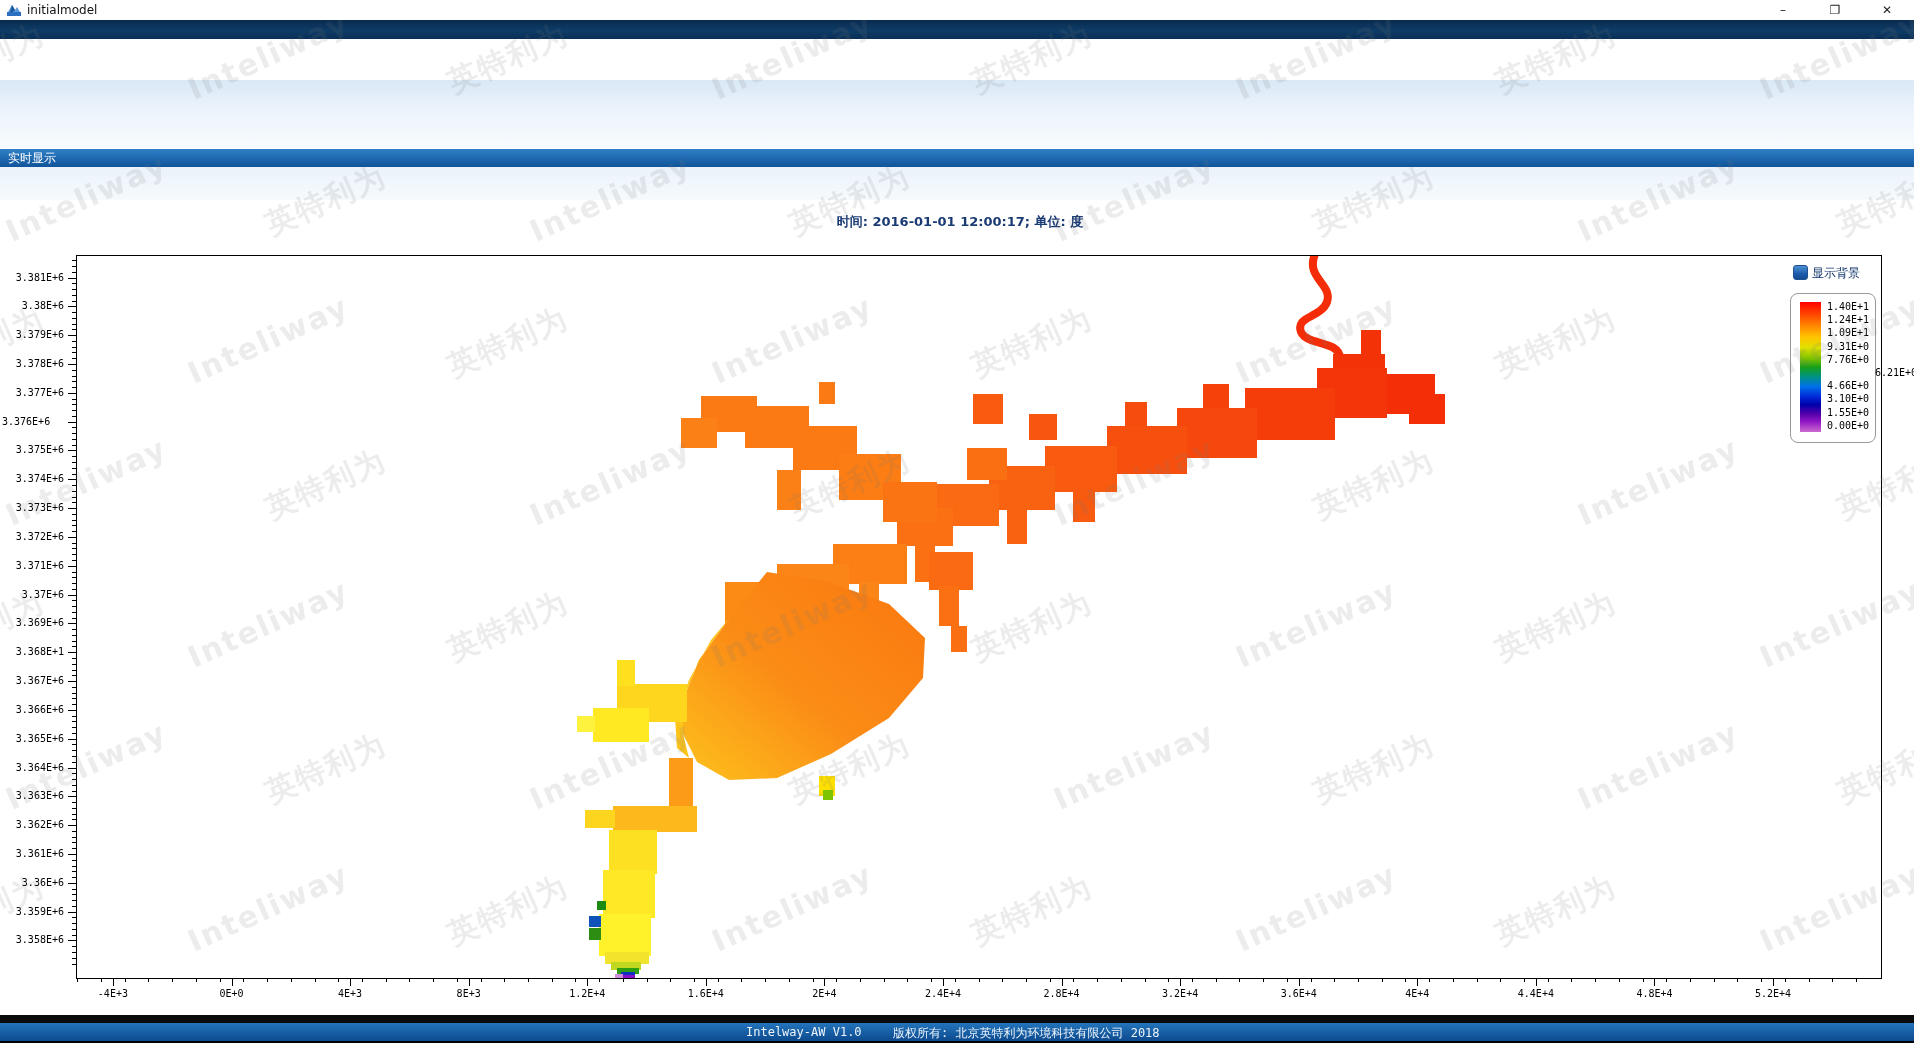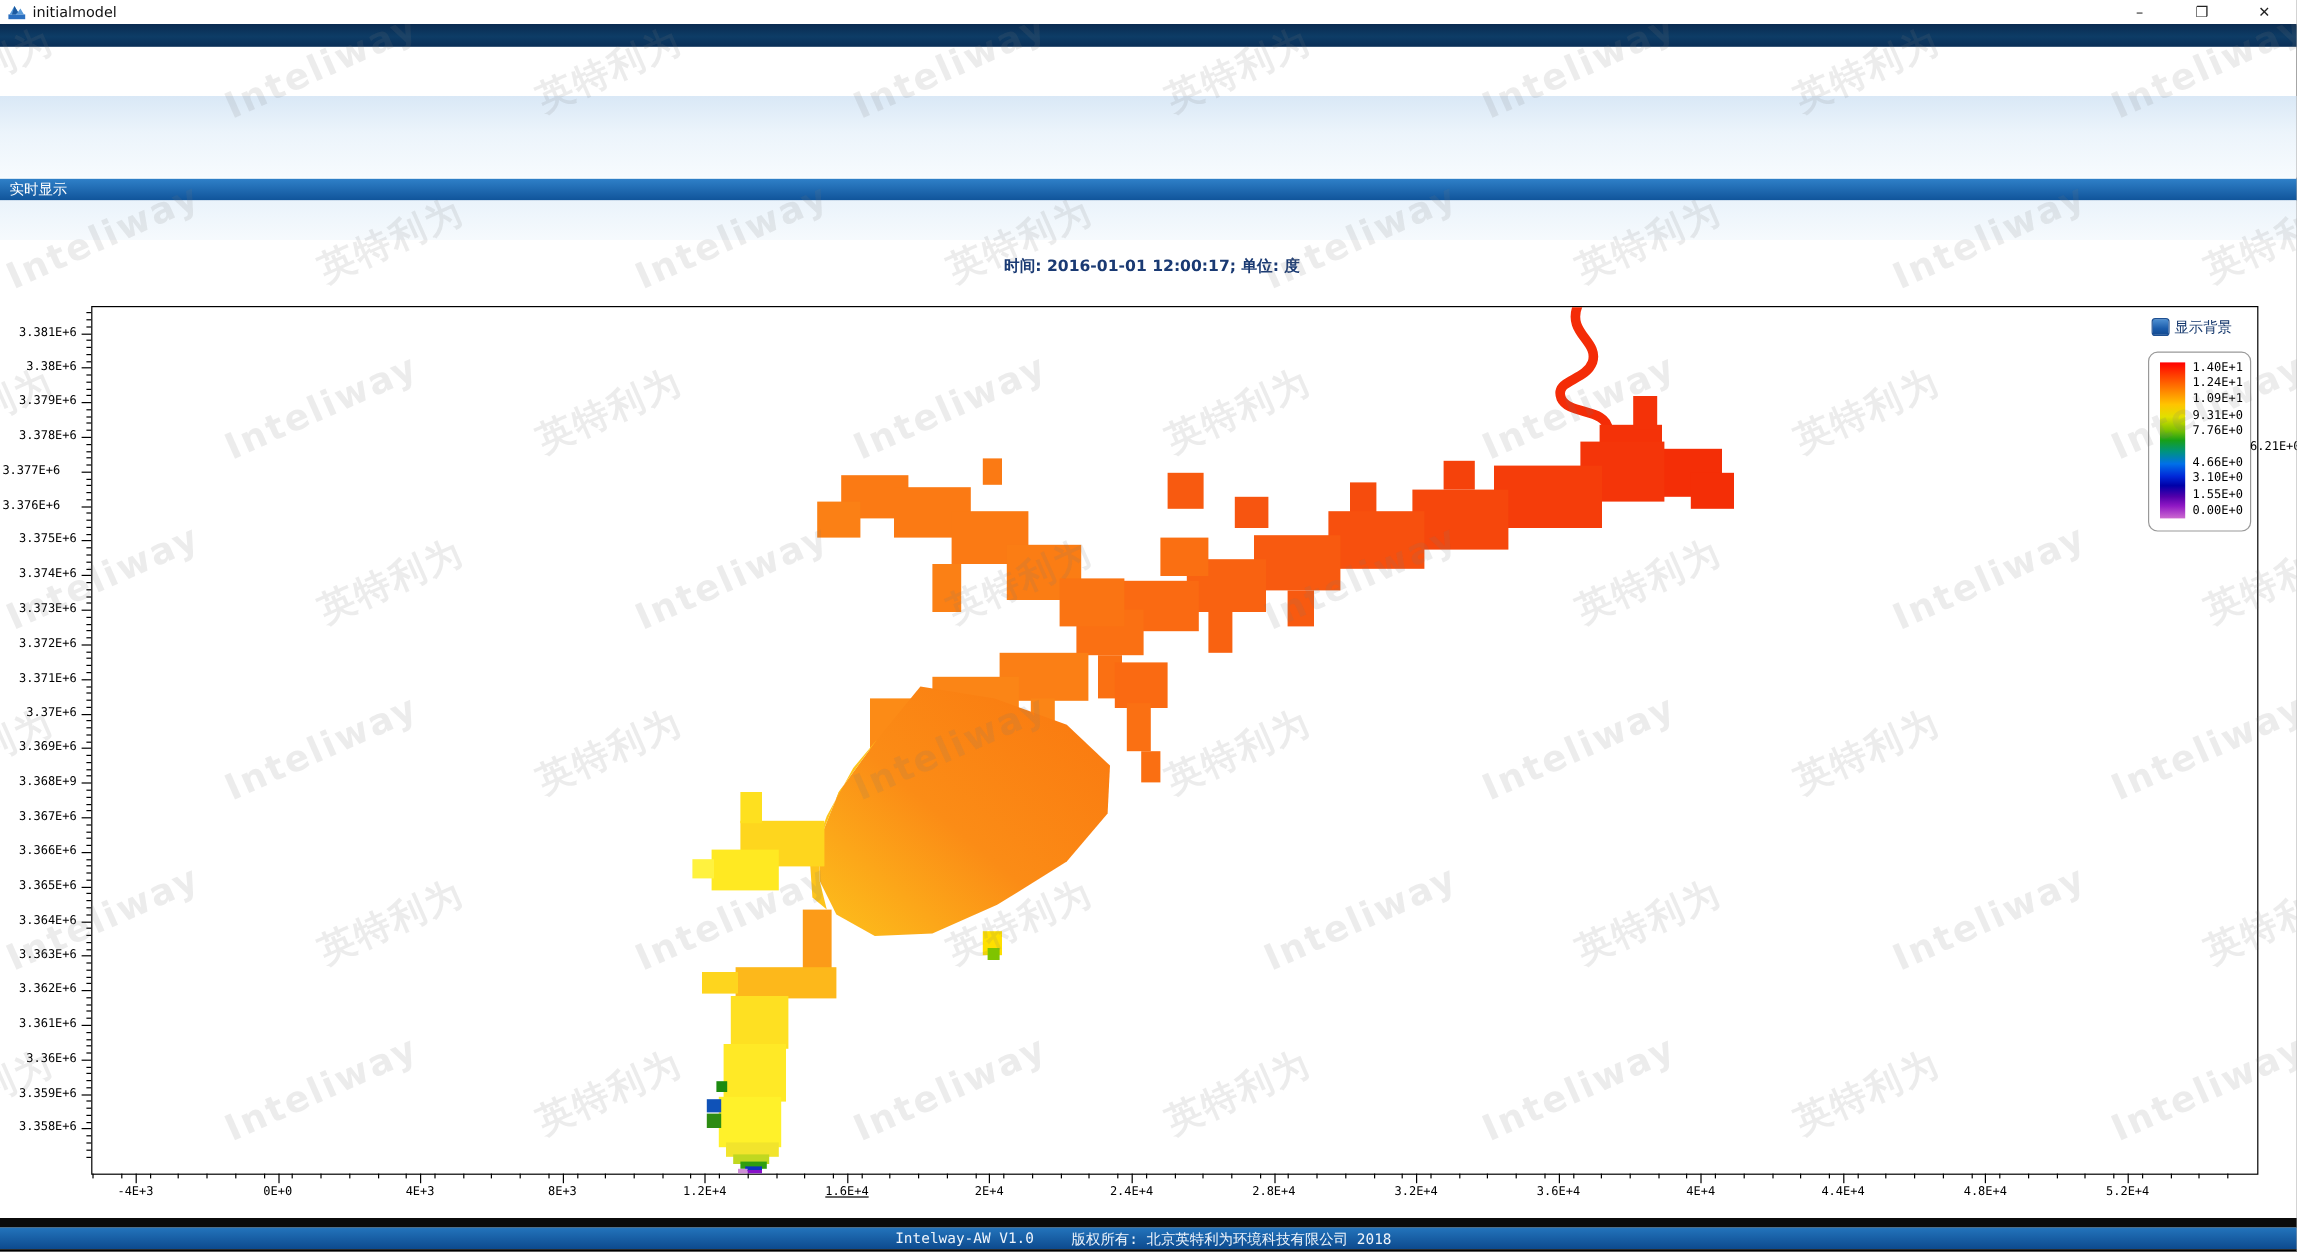--- a/index.html
+++ b/index.html
@@ -225,21 +225,21 @@
         <div class="ticklab" style="left: 82.92px; top: 788px; width: 60px; text-align: center;">-4E+3</div>
         <div class="tick" style="left: 231.5px; top: 778px; width: 1px; height: 8px;"></div>
         <div class="ticklab" style="left: 201.5px; top: 788px; width: 60px; text-align: center;">0E+0</div>
         <div class="tick" style="left: 350.08px; top: 778px; width: 1px; height: 8px;"></div>
         <div class="ticklab" style="left: 320.08px; top: 788px; width: 60px; text-align: center;">4E+3</div>
         <div class="tick" style="left: 468.66px; top: 778px; width: 1px; height: 8px;"></div>
         <div class="ticklab" style="left: 438.66px; top: 788px; width: 60px; text-align: center;">8E+3</div>
         <div class="tick" style="left: 587.24px; top: 778px; width: 1px; height: 8px;"></div>
         <div class="ticklab" style="left: 557.24px; top: 788px; width: 60px; text-align: center;">1.2E+4</div>
         <div class="tick" style="left: 705.82px; top: 778px; width: 1px; height: 8px;"></div>
-        <div class="ticklab" style="left: 675.82px; top: 788px; width: 60px; text-align: center; text-decoration: underline;">1.6E+4</div>
+        <div class="ticklab" style="left: 675.82px; top: 788px; width: 60px; text-align: center;">1.6E+4</div>
         <div class="tick" style="left: 824.4px; top: 778px; width: 1px; height: 8px;"></div>
         <div class="ticklab" style="left: 794.4px; top: 788px; width: 60px; text-align: center;">2E+4</div>
         <div class="tick" style="left: 942.98px; top: 778px; width: 1px; height: 8px;"></div>
         <div class="ticklab" style="left: 912.98px; top: 788px; width: 60px; text-align: center;">2.4E+4</div>
         <div class="tick" style="left: 1061.56px; top: 778px; width: 1px; height: 8px;"></div>
         <div class="ticklab" style="left: 1031.56px; top: 788px; width: 60px; text-align: center;">2.8E+4</div>
         <div class="tick" style="left: 1180.14px; top: 778px; width: 1px; height: 8px;"></div>
         <div class="ticklab" style="left: 1150.14px; top: 788px; width: 60px; text-align: center;">3.2E+4</div>
         <div class="tick" style="left: 1298.72px; top: 778px; width: 1px; height: 8px;"></div>
         <div class="ticklab" style="left: 1268.72px; top: 788px; width: 60px; text-align: center;">3.6E+4</div>
@@ -329,39 +329,39 @@
         <div class="tick" style="left: 1856.05px; top: 778px; width: 1px; height: 4px;"></div>
         <div class="tick" style="left: 68px; top: 77.5px; width: 8px; height: 1px;"></div>
         <div class="ticklab" style="left: 2px; top: 71.5px; width: 62px; text-align: right;">3.381E+6</div>
         <div class="tick" style="left: 68px; top: 106.326px; width: 8px; height: 1px;"></div>
         <div class="ticklab" style="left: 2px; top: 100.326px; width: 62px; text-align: right;">3.38E+6</div>
         <div class="tick" style="left: 68px; top: 135.152px; width: 8px; height: 1px;"></div>
         <div class="ticklab" style="left: 2px; top: 129.152px; width: 62px; text-align: right;">3.379E+6</div>
         <div class="tick" style="left: 68px; top: 163.978px; width: 8px; height: 1px;"></div>
         <div class="ticklab" style="left: 2px; top: 157.978px; width: 62px; text-align: right;">3.378E+6</div>
         <div class="tick" style="left: 68px; top: 192.804px; width: 8px; height: 1px;"></div>
-        <div class="ticklab" style="left: 2px; top: 186.804px; width: 62px; text-align: left;">3.377E+6</div>
+        <div class="ticklab" style="left: 2px; top: 186.804px; width: 62px; text-align: right;">3.377E+6</div>
         <div class="tick" style="left: 68px; top: 221.63px; width: 8px; height: 1px;"></div>
         <div class="ticklab" style="left: 2px; top: 216px; width: 62px; ">3.376E+6</div>
         <div class="tick" style="left: 68px; top: 250.456px; width: 8px; height: 1px;"></div>
         <div class="ticklab" style="left: 2px; top: 244.456px; width: 62px; text-align: right;">3.375E+6</div>
         <div class="tick" style="left: 68px; top: 279.282px; width: 8px; height: 1px;"></div>
         <div class="ticklab" style="left: 2px; top: 273.282px; width: 62px; text-align: right;">3.374E+6</div>
         <div class="tick" style="left: 68px; top: 308.108px; width: 8px; height: 1px;"></div>
         <div class="ticklab" style="left: 2px; top: 302.108px; width: 62px; text-align: right;">3.373E+6</div>
         <div class="tick" style="left: 68px; top: 336.934px; width: 8px; height: 1px;"></div>
         <div class="ticklab" style="left: 2px; top: 330.934px; width: 62px; text-align: right;">3.372E+6</div>
         <div class="tick" style="left: 68px; top: 365.76px; width: 8px; height: 1px;"></div>
         <div class="ticklab" style="left: 2px; top: 359.76px; width: 62px; text-align: right;">3.371E+6</div>
         <div class="tick" style="left: 68px; top: 394.586px; width: 8px; height: 1px;"></div>
         <div class="ticklab" style="left: 2px; top: 388.586px; width: 62px; text-align: right;">3.37E+6</div>
         <div class="tick" style="left: 68px; top: 423.412px; width: 8px; height: 1px;"></div>
         <div class="ticklab" style="left: 2px; top: 417.412px; width: 62px; text-align: right;">3.369E+6</div>
         <div class="tick" style="left: 68px; top: 452.238px; width: 8px; height: 1px;"></div>
-        <div class="ticklab" style="left: 2px; top: 446.238px; width: 62px; text-align: right;">3.368E+9</div>
+        <div class="ticklab" style="left: 2px; top: 446.238px; width: 62px; text-align: right;">3.368E+1</div>
         <div class="tick" style="left: 68px; top: 481.064px; width: 8px; height: 1px;"></div>
         <div class="ticklab" style="left: 2px; top: 475.064px; width: 62px; text-align: right;">3.367E+6</div>
         <div class="tick" style="left: 68px; top: 509.89px; width: 8px; height: 1px;"></div>
         <div class="ticklab" style="left: 2px; top: 503.89px; width: 62px; text-align: right;">3.366E+6</div>
         <div class="tick" style="left: 68px; top: 538.716px; width: 8px; height: 1px;"></div>
         <div class="ticklab" style="left: 2px; top: 532.716px; width: 62px; text-align: right;">3.365E+6</div>
         <div class="tick" style="left: 68px; top: 567.542px; width: 8px; height: 1px;"></div>
         <div class="ticklab" style="left: 2px; top: 561.542px; width: 62px; text-align: right;">3.364E+6</div>
         <div class="tick" style="left: 68px; top: 596.368px; width: 8px; height: 1px;"></div>
         <div class="ticklab" style="left: 2px; top: 590.368px; width: 62px; text-align: right;">3.363E+6</div>

